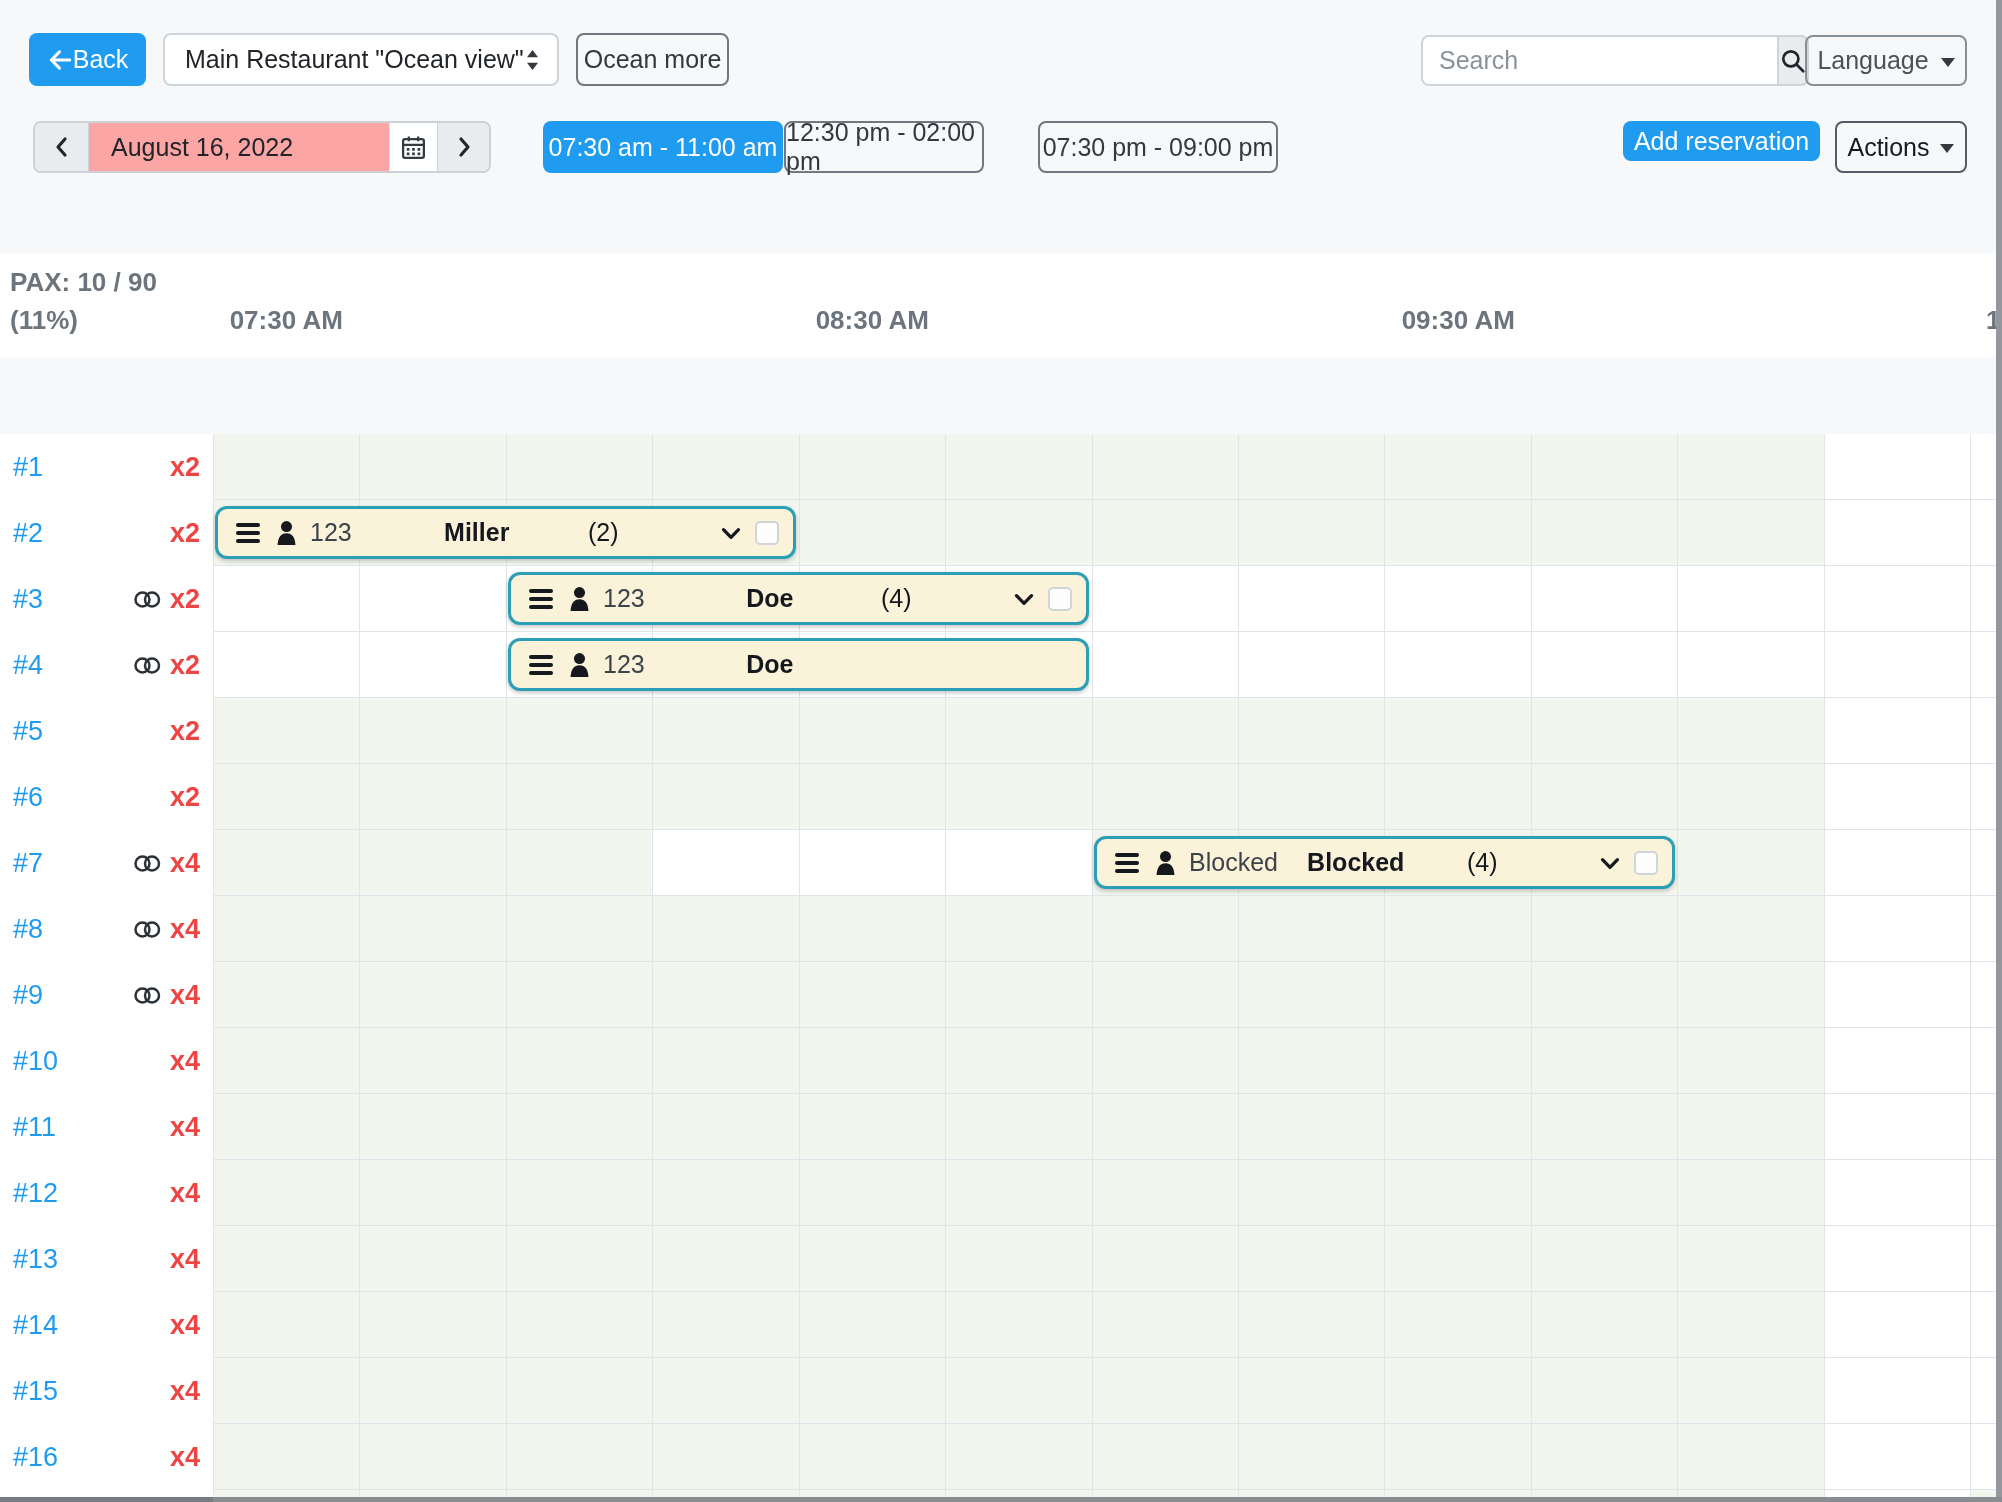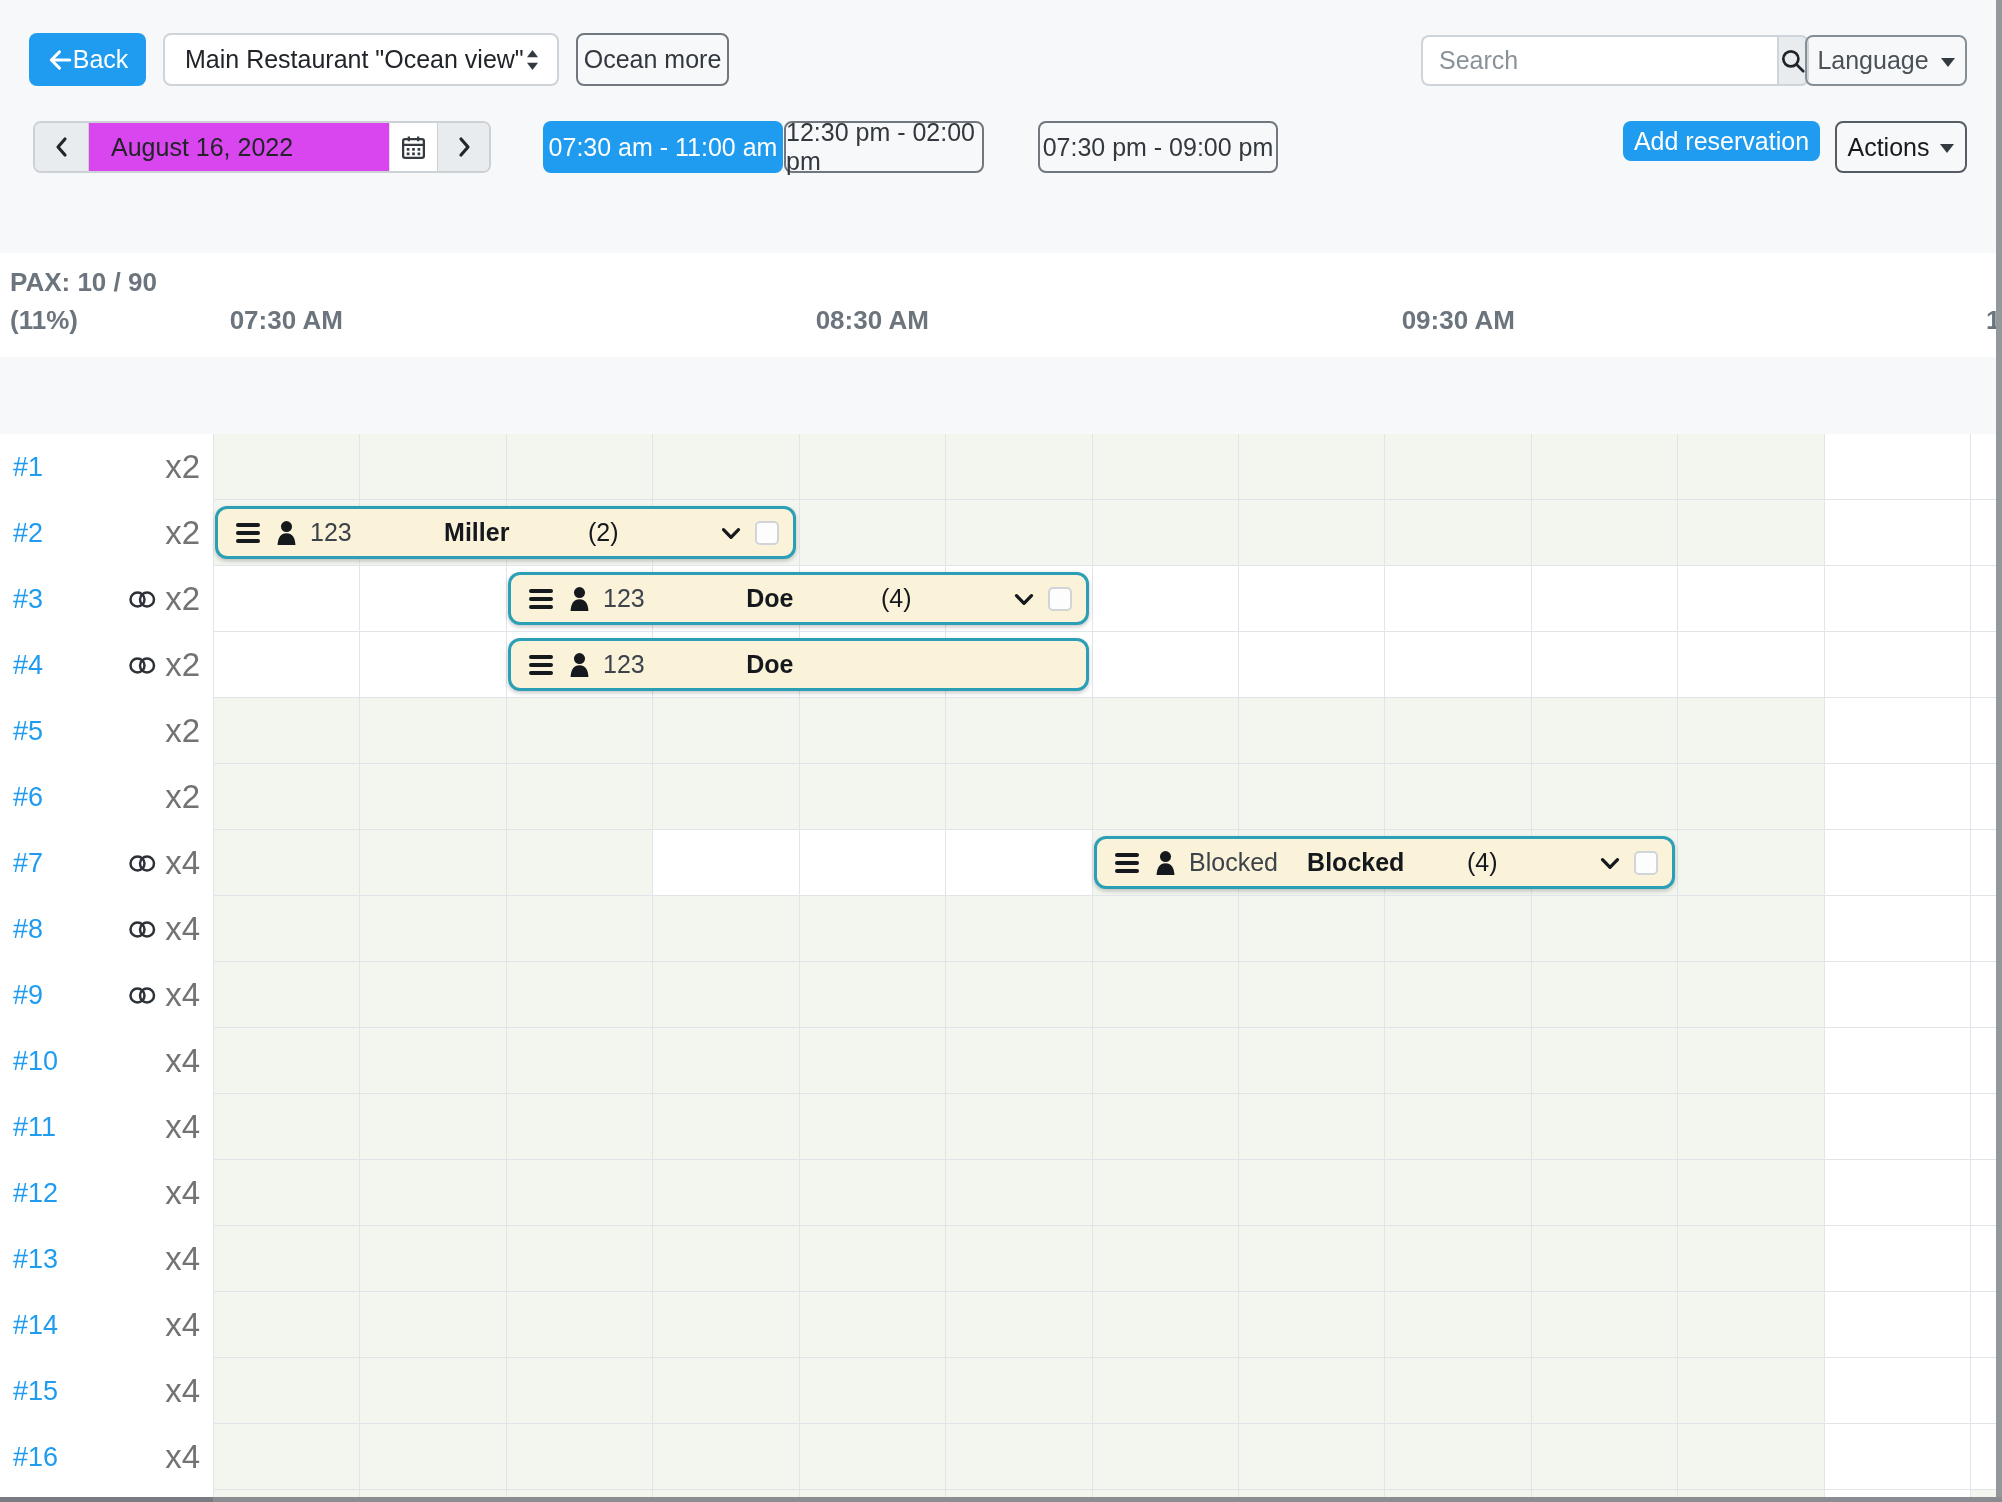--- a/index.html
+++ b/index.html
@@ -30,21 +30,21 @@
   .search-input::placeholder{color:#8a9299}
   .search-btn{width:64px;background:#e9ecef;border:2px solid #ced4da;border-radius:0 8px 8px 0;
               display:flex;align-items:center;justify-content:center;cursor:pointer}
   .lang-btn{left:1805px;top:35px;width:162px;height:51px;border:2px solid #878f96;border-radius:8px;
             display:flex;align-items:center;justify-content:center;gap:12px;font-size:25px;color:#4a5157;cursor:pointer}
   .caret{width:0;height:0;border-left:7px solid transparent;border-right:7px solid transparent;border-top:9px solid #343a40;margin-top:3px}
 
   .date-group{left:33px;top:121px;height:52px;display:flex;border:2px solid #ccd1d6;border-radius:8px;overflow:hidden;background:#fff}
   .date-group .seg{display:flex;align-items:center;justify-content:center;cursor:pointer}
   .seg-prev{width:54px;background:#e9ecef;border-right:1px solid #ccd1d6}
-  .seg-date{width:300px;background:#d946ef;font-size:25px;color:#212529;justify-content:flex-start !important;padding-left:22px}
+  .seg-date{width:300px;background:#fca5a5;font-size:25px;color:#212529;justify-content:flex-start !important;padding-left:22px}
   .seg-cal{width:48px;background:#fff;border-left:1px solid #dfe3e7}
   .seg-next{width:52px;background:#e9ecef;border-left:1px solid #ccd1d6}
 
   .slot{position:absolute;top:121px;height:52px}
   .slot1{left:543px;width:240px}
   .slot2{left:784px;width:200px}
   .slot3{left:1038px;width:240px}
   .addres-btn{left:1623px;top:121px;width:197px;height:40px}
   .actions-btn{left:1835px;top:121px;width:132px;height:52px;border:2px solid #565c63;border-radius:8px;
                display:flex;align-items:center;justify-content:center;gap:11px;font-size:25px;color:#17191c;cursor:pointer}
@@ -64,21 +64,21 @@
   .section-bar{position:absolute;left:0;top:357px;width:100%;height:77px;background:#d9e8f3}
   .section-name{position:absolute;left:13px;top:24px;font-size:27px;font-weight:bold;color:#32383e;letter-spacing:2px}
   .close-btn{position:absolute;left:102px;top:13px;width:98px;height:50px;border:2px solid #dc3545;border-radius:8px;
              background:transparent;color:#dc3545;font-size:25px;letter-spacing:1px;display:flex;align-items:center;justify-content:center;cursor:pointer}
 
   
   #table-col{position:absolute;left:0;top:434px;width:213px;height:1068px;background:#fff}
   .trow{height:66px;display:flex;align-items:center;padding:0 13px}
   .tid{font-size:27px;color:#1f9bf0;text-decoration:none;cursor:pointer}
   .tcap-wrap{margin-left:auto;display:flex;align-items:center;gap:7px}
-  .tcap{font-size:33px;font-weight:normal;color:#737373}
+  .tcap{font-size:27px;font-weight:bold;color:#ef4444}
 
   #grid{position:absolute;left:213px;top:434px;width:1789px;height:1068px;border-left:1px solid #e1e5e9}
   .grow-row{display:flex;height:66px}
   .cell{border-right:1px solid #e1e5e9;border-bottom:1px solid #e1e5e9;background:#f2f6ee;height:100%}
   .cell.white{background:#fff}
   .grow-row.partial{height:7px;overflow:hidden}
   .grow-row.partial .cell{border-bottom:none}
 
   
   .resblock{position:absolute;height:53px;background:#faf2d9;border:3px solid #2a9fb6;border-radius:12px;

